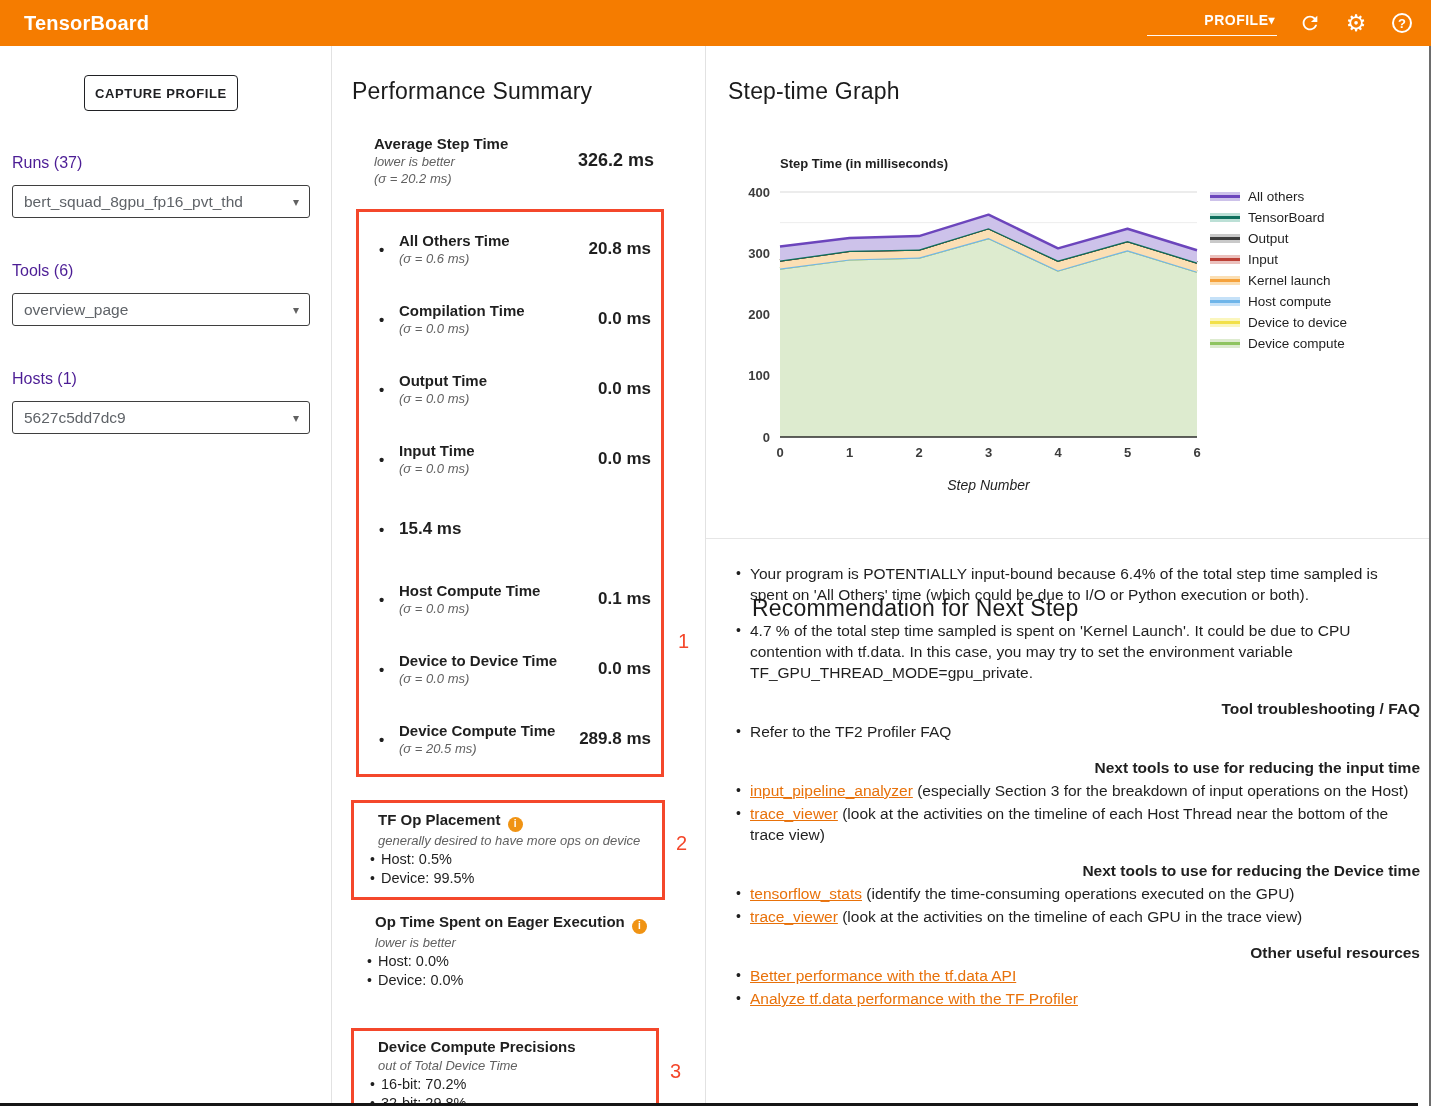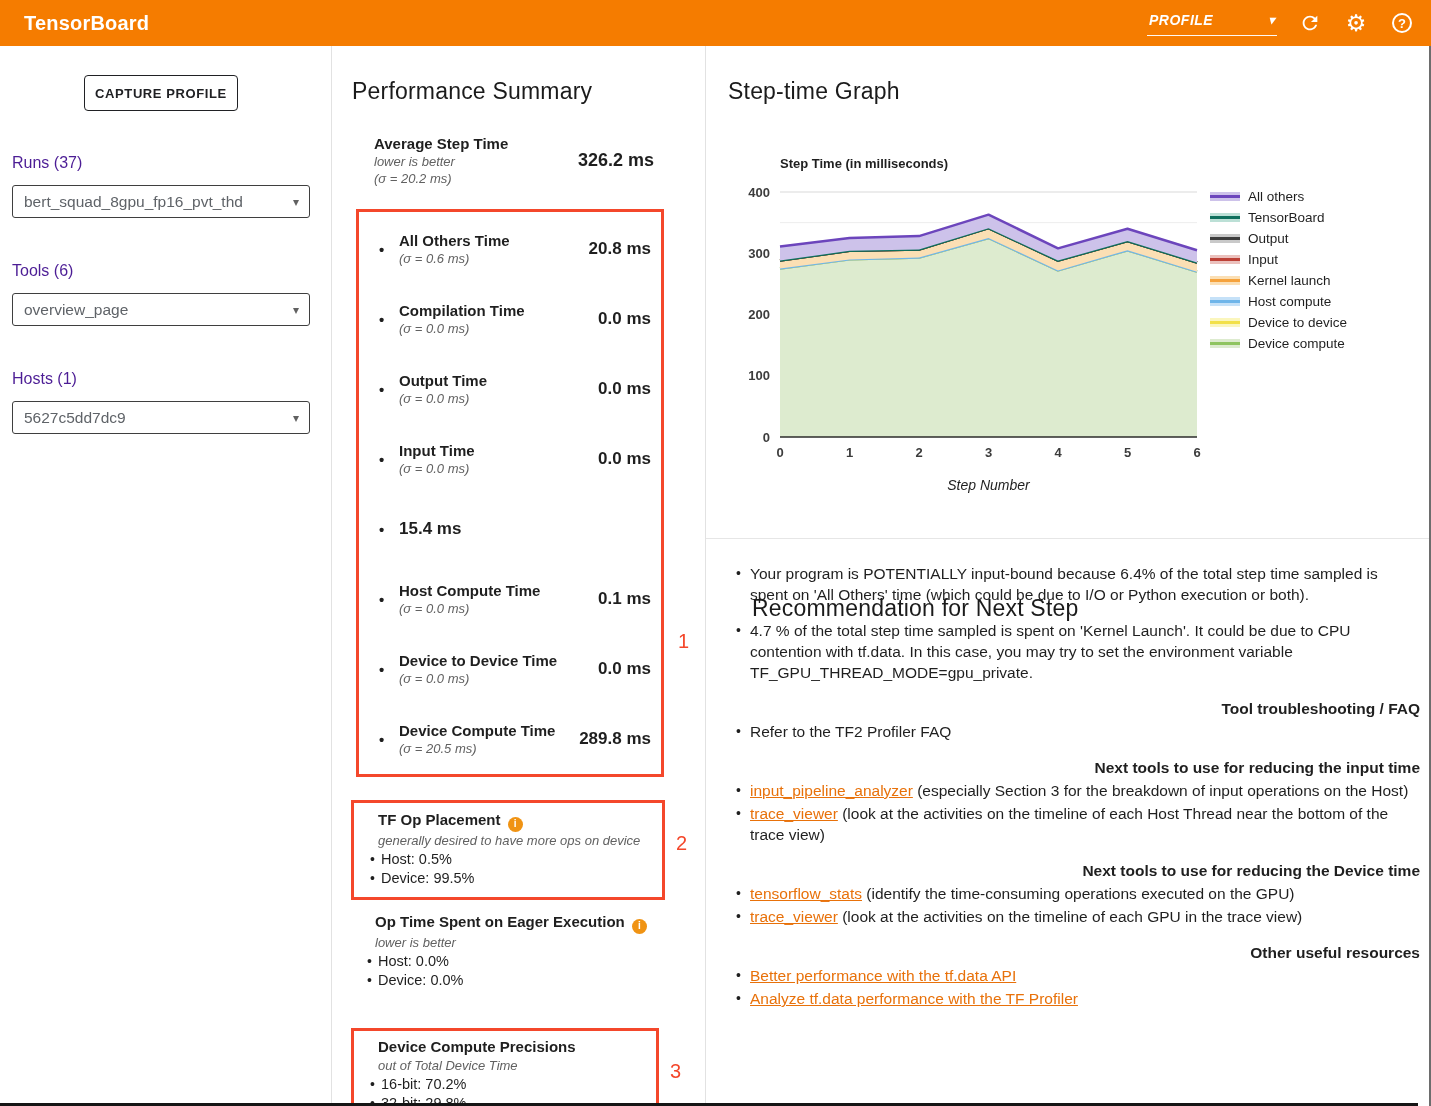--- a/index.html
+++ b/index.html
@@ -10,23 +10,23 @@
   }
   
   .app-header {
     position:absolute; left:0; top:0; width:1431px; height:46px;
     background:#F57C00; display:flex; align-items:center;
     padding:0 16px 0 24px; z-index:10;
   }
   .app-title { color:#fff; font-size:20px; font-weight:bold; letter-spacing:.2px; }
   .header-right { margin-left:auto; display:flex; align-items:center; gap:20px; }
   .dash-select {
-    display:flex; align-items:center; justify-content:space-between;
+    display:flex; align-items:center; justify-content:flex-end;
     width:130px; color:#fff; font-size:14px; font-weight:bold; letter-spacing:.5px;
-    border-bottom:1px solid rgba(255,255,255,.95); padding:2px 2px 7px 2px; cursor:pointer;font-style:italic;
+    border-bottom:1px solid rgba(255,255,255,.95); padding:2px 2px 7px 2px; cursor:pointer;
   }
   .dash-select .caret { font-size:12px; }
   .hdr-icon { color:#fff; width:26px; height:26px; display:flex; align-items:center; justify-content:center; cursor:pointer; }
   .gear-glyph { font-size:23px; line-height:1; }
   .help-circle {
     width:20px; height:20px; border:2px solid #fff; border-radius:50%;
     display:flex; align-items:center; justify-content:center;
     color:#fff; font-size:13px; font-weight:bold;
   }
   

